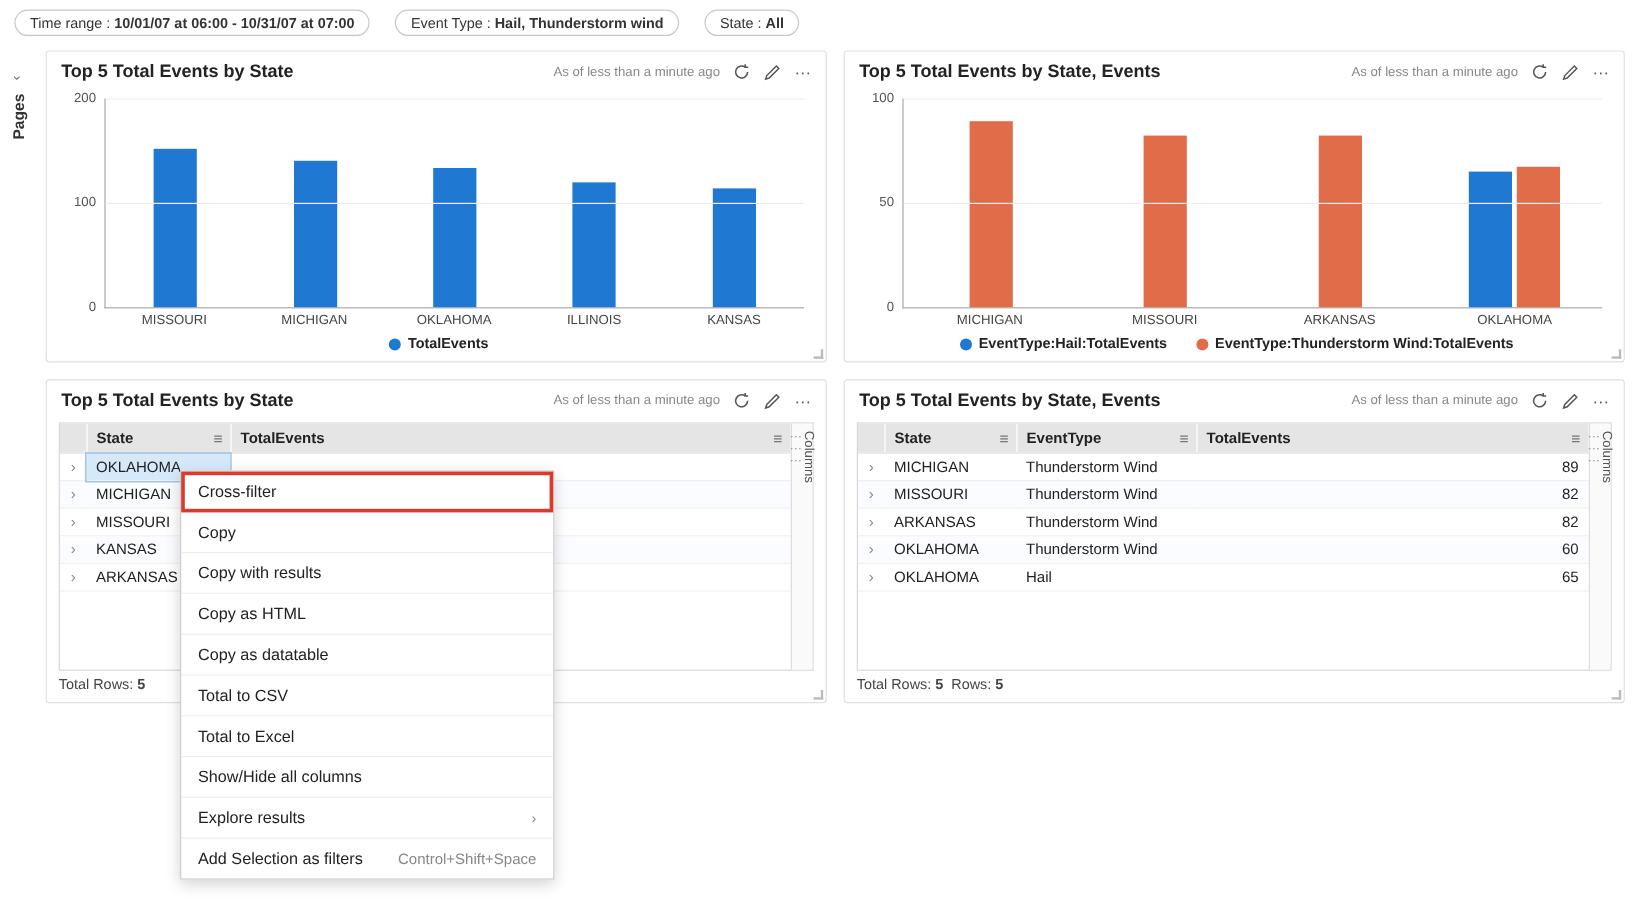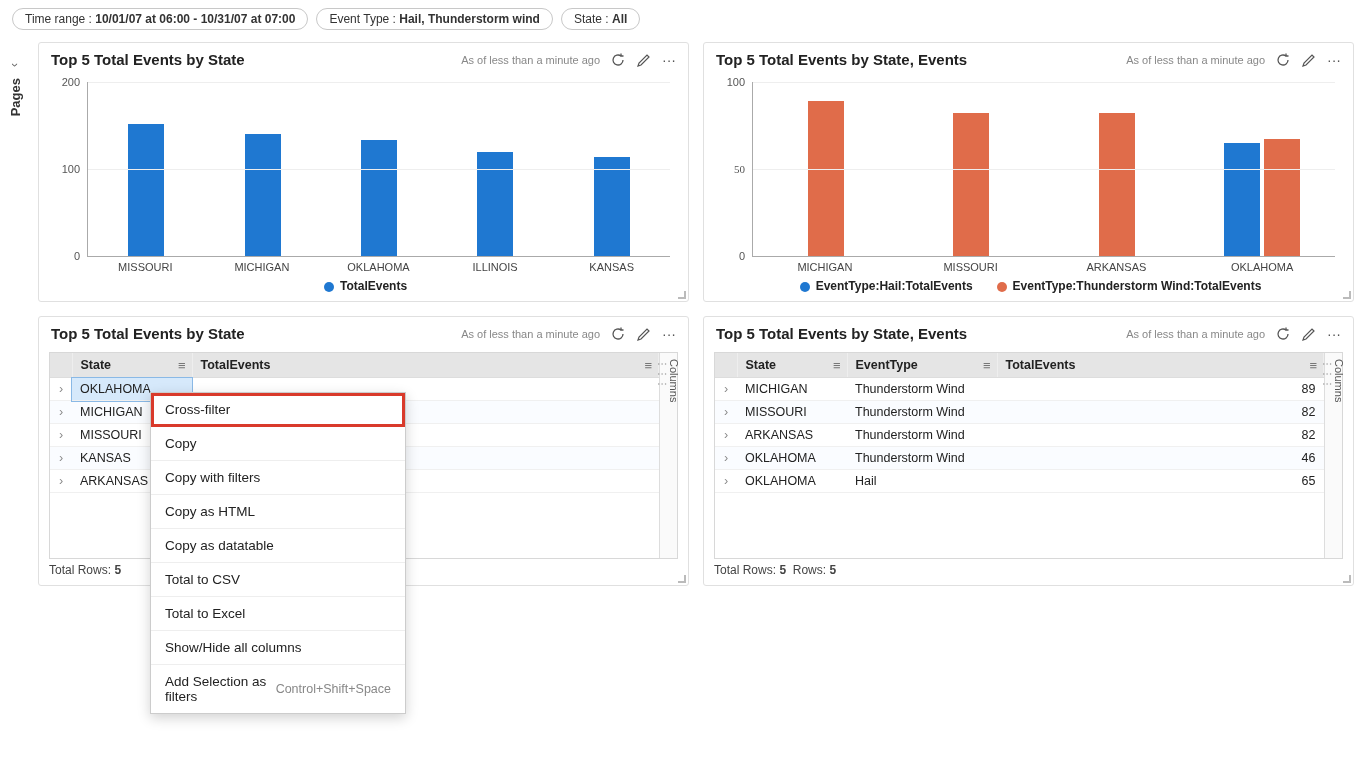--- a/index.html
+++ b/index.html
@@ -1,18 +1,18 @@
 <!DOCTYPE html>
 <html><head>
 <meta charset="utf-8">
 <style>
 * { box-sizing: border-box; margin: 0; padding: 0; font-family: "Segoe UI", Arial, sans-serif; }
 body { background: #fff; font-size: 13px; color: #222; width: 1362px; height: 760px; overflow: hidden; position: relative; }
 
-.filter-bar { display: flex; gap: 8px; padding: 8px 12px; }
+.filter-bar { display: flex; gap: 21px; padding: 8px 12px; }
 .filter-pill { border: 1px solid #c8c8c8; border-radius: 14px; padding: 3px 12px; font-size: 12px; color: #333; }
 .filter-pill .label { color: #333; }
 .filter-pill .val { font-weight: 600; }
 
 .main-area { display: flex; height: calc(100% - 38px); }
 .pages-tab { width: 30px; display: flex; align-items: flex-start; justify-content: center; padding-top: 20px; }
 .pages-tab .inner { display: flex; flex-direction: column; align-items: center; gap: 6px; }
 .pages-label { writing-mode: vertical-rl; transform: rotate(180deg); font-size: 13px; font-weight: 600; color: #333; }
 .pages-chevron { font-size: 12px; color: #666; transform: rotate(90deg); }
 
@@ -52,21 +52,21 @@
 .table-main td.num { text-align: right; }
 .table-main tr.alt td { background: #fafcff; }
 .expand-cell { width: 22px; text-align: center; color: #888; }
 .sel-cell { background: #d6e9fb !important; outline: 1px solid #8ab9e6; }
 .cols-tab { width: 18px; background: #fafafa; border-left: 1px solid #ddd; display: flex; align-items: flex-start; justify-content: center; padding-top: 6px; }
 .cols-tab .vlabel { writing-mode: vertical-rl; font-size: 11px; color: #555; }
 .cols-tab .grip { font-size: 10px; color: #888; writing-mode: vertical-rl; }
 .table-footer { margin: 4px 10px 8px 10px; font-size: 12px; color: #444; }
 .table-footer .n { font-weight: 600; }
 
-.context-menu { position: absolute; left: 150px; top: 392px; width: 256px; background: #fff; border: 1px solid #ccc; box-shadow: 0 4px 12px rgba(0,0,0,0.18); z-index: 50; font-size: 13.5px; }
+.context-menu { position: absolute; left: 150px; top: 392px; width: 312px; background: #fff; border: 1px solid #ccc; box-shadow: 0 4px 12px rgba(0,0,0,0.18); z-index: 50; font-size: 13.5px; }
 .context-menu .item { padding: 9px 14px; border-bottom: 1px solid #eee; cursor: pointer; display: flex; justify-content: space-between; align-items: center; }
 .context-menu .item:last-child { border-bottom: none; }
 .context-menu .item.highlight { outline: 3px solid #d93a2b; outline-offset: -3px; }
 .context-menu .shortcut { color: #888; font-size: 12.5px; }
 .context-menu .chev { color: #888; font-size: 12px; }
 svg { display: block; }
 </style>
 </head>
 <body>
 
@@ -162,21 +162,21 @@
                 <path d="M2 14l1-3 8-8 2 2-8 8-3 1z" fill="none" stroke="#555" stroke-width="1.2"></path>
               </svg>
             </span>
           <span class="icon-btn">···</span>
         </div>
       </div>
       <div class="chart-body">
         <div class="chart-plot" id="plot2">
           <div class="y-axis" id="yaxis2">
               <div class="y-tick" style="top: 100%;">0</div>
-              <div class="y-tick" style="top: 50%; font-family: Liberation Serif, serif;">50</div>
+              <div class="y-tick" style="top: 50%;">50</div>
               <div class="y-tick" style="top: 0%;">100</div>
             </div>
           <div class="bars" id="bars2">
               <div class="bar-group">
                 <div class="bar orange" style="height: 89%;"></div>
               </div>
               <div class="bar-group">
                 <div class="bar orange" style="height: 82%;"></div>
               </div>
               <div class="bar-group">
@@ -317,21 +317,21 @@
                 <tr>
                   <td class="expand-cell">›</td>
                   <td>ARKANSAS</td>
                   <td>Thunderstorm Wind</td>
                   <td class="num">82</td>
                 </tr>
                 <tr class="alt">
                   <td class="expand-cell">›</td>
                   <td>OKLAHOMA</td>
                   <td>Thunderstorm Wind</td>
-                  <td class="num">46</td>
+                  <td class="num">60</td>
                 </tr>
                 <tr>
                   <td class="expand-cell">›</td>
                   <td>OKLAHOMA</td>
                   <td>Hail</td>
                   <td class="num">65</td>
                 </tr>
               </tbody>
           </table>
         </div>
@@ -348,34 +348,38 @@
 </div>
 
 <div class="context-menu">
   <div class="item highlight">
       <span>Cross-filter</span>
     </div>
   <div class="item">
       <span>Copy</span>
     </div>
   <div class="item">
-      <span>Copy with filters</span>
+      <span>Copy with results</span>
     </div>
   <div class="item">
       <span>Copy as HTML</span>
     </div>
   <div class="item">
       <span>Copy as datatable</span>
     </div>
   <div class="item">
       <span>Total to CSV</span>
     </div>
   <div class="item">
       <span>Total to Excel</span>
     </div>
   <div class="item">
       <span>Show/Hide all columns</span>
+    </div>
+  <div class="item">
+      <span>Explore results</span>
+      <span class="chev">›</span>
     </div>
   <div class="item">
       <span>Add Selection as filters</span>
       <span class="shortcut">Control+Shift+Space</span>
     </div>
 </div>
 
 </body></html>

